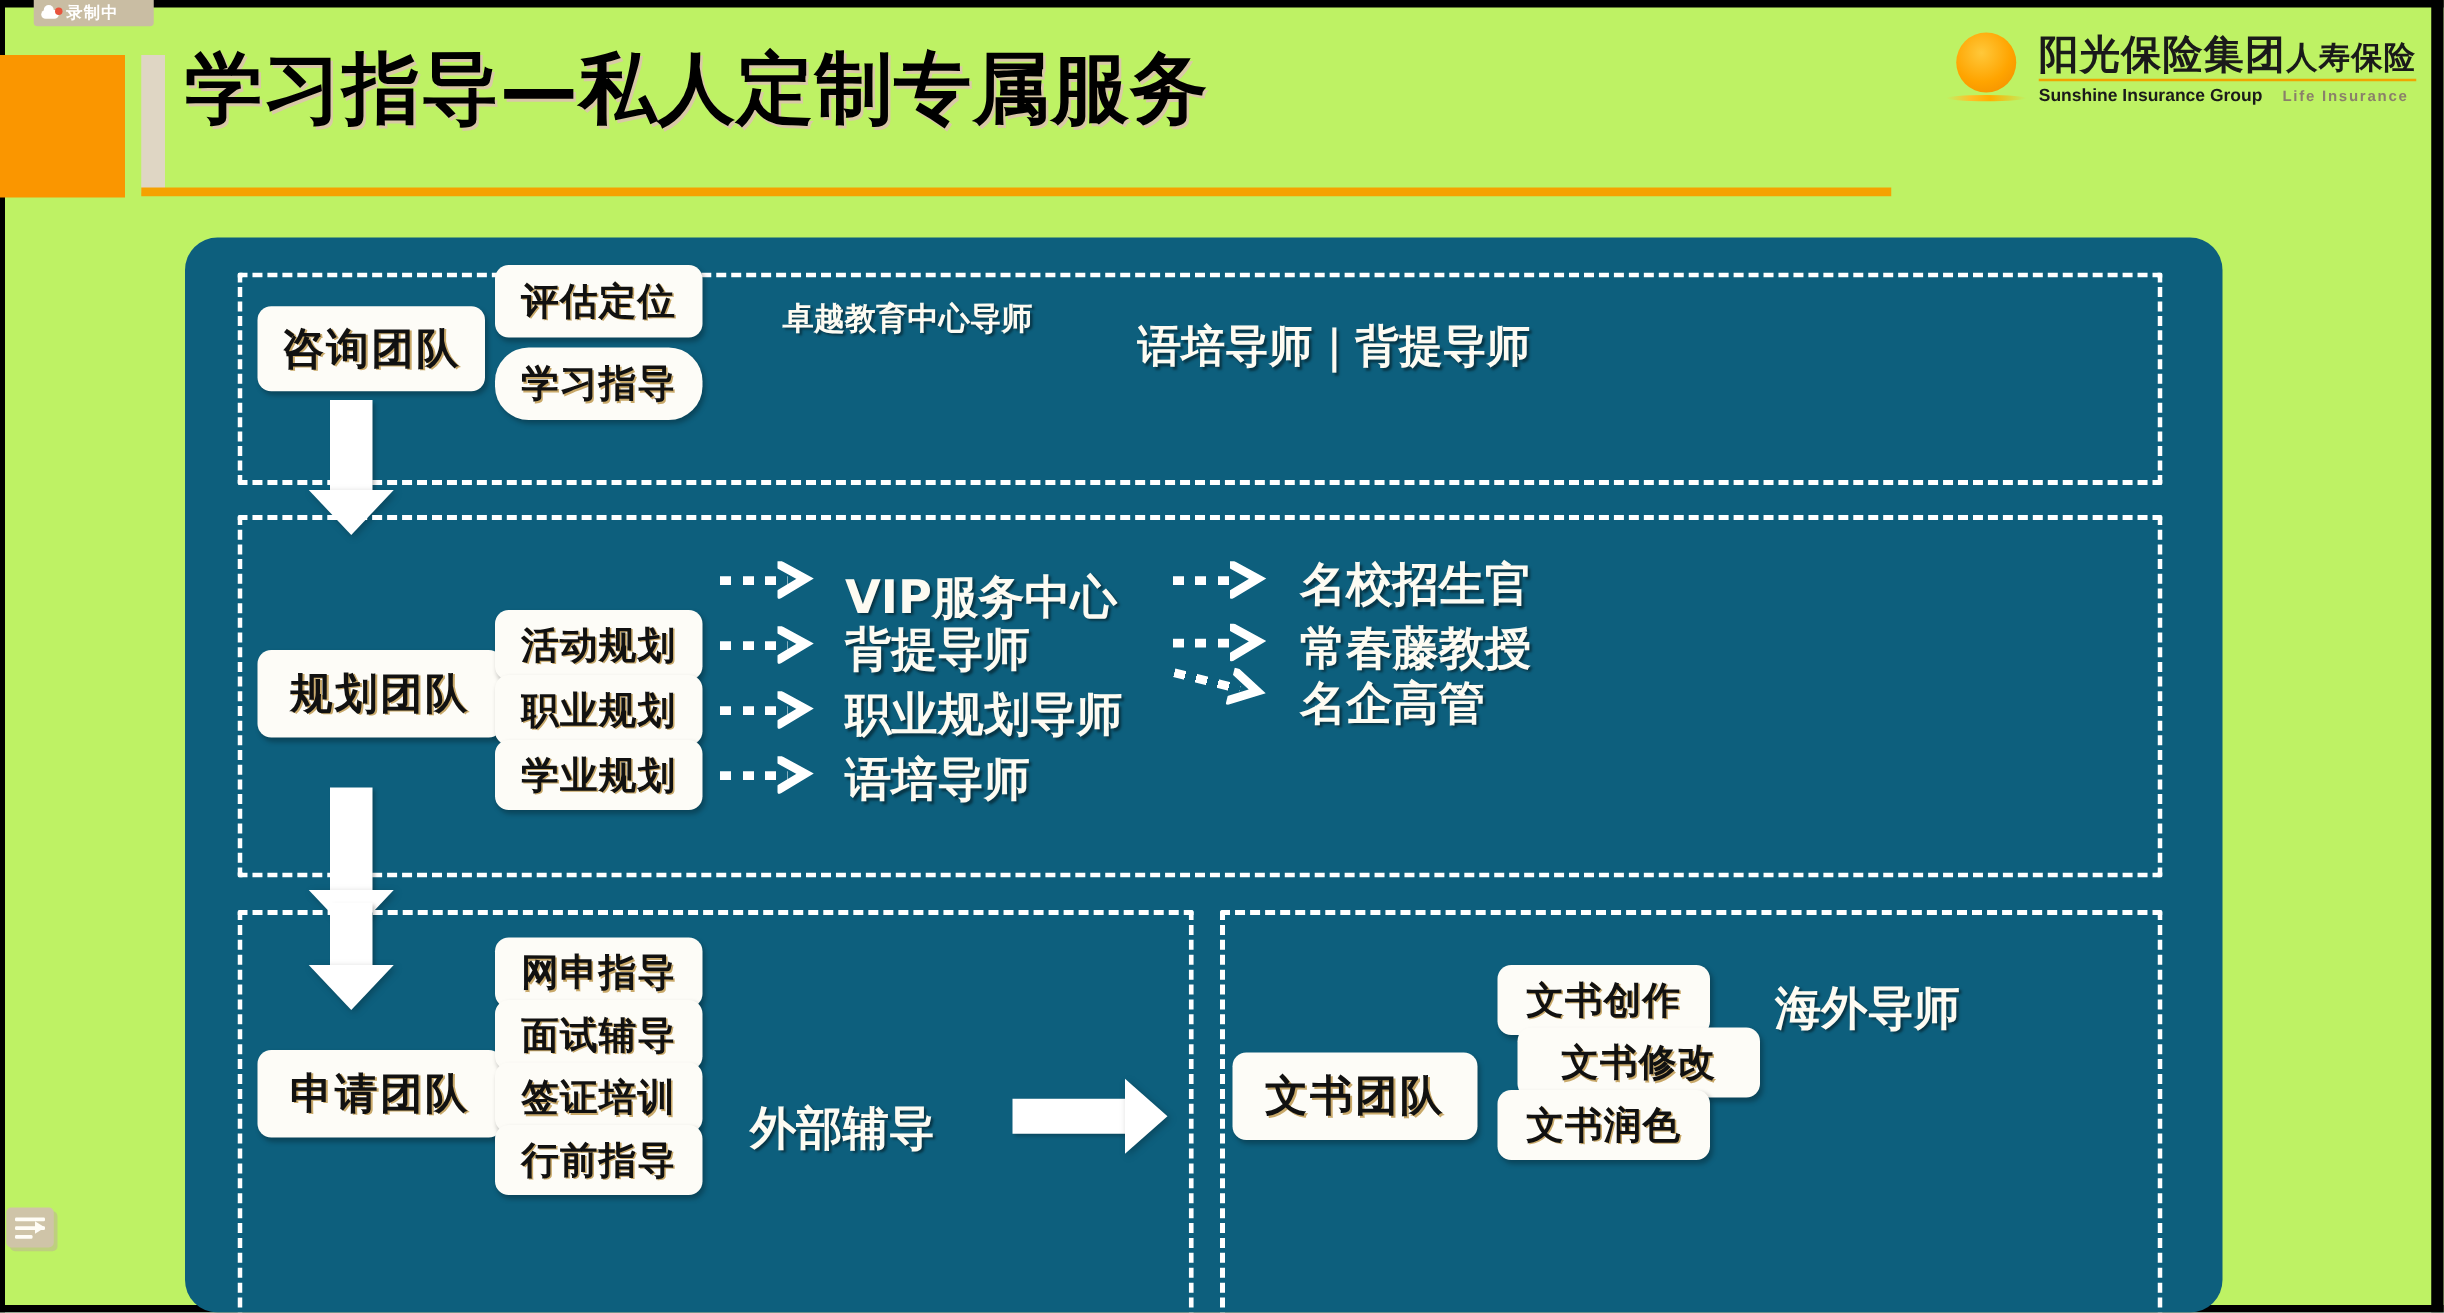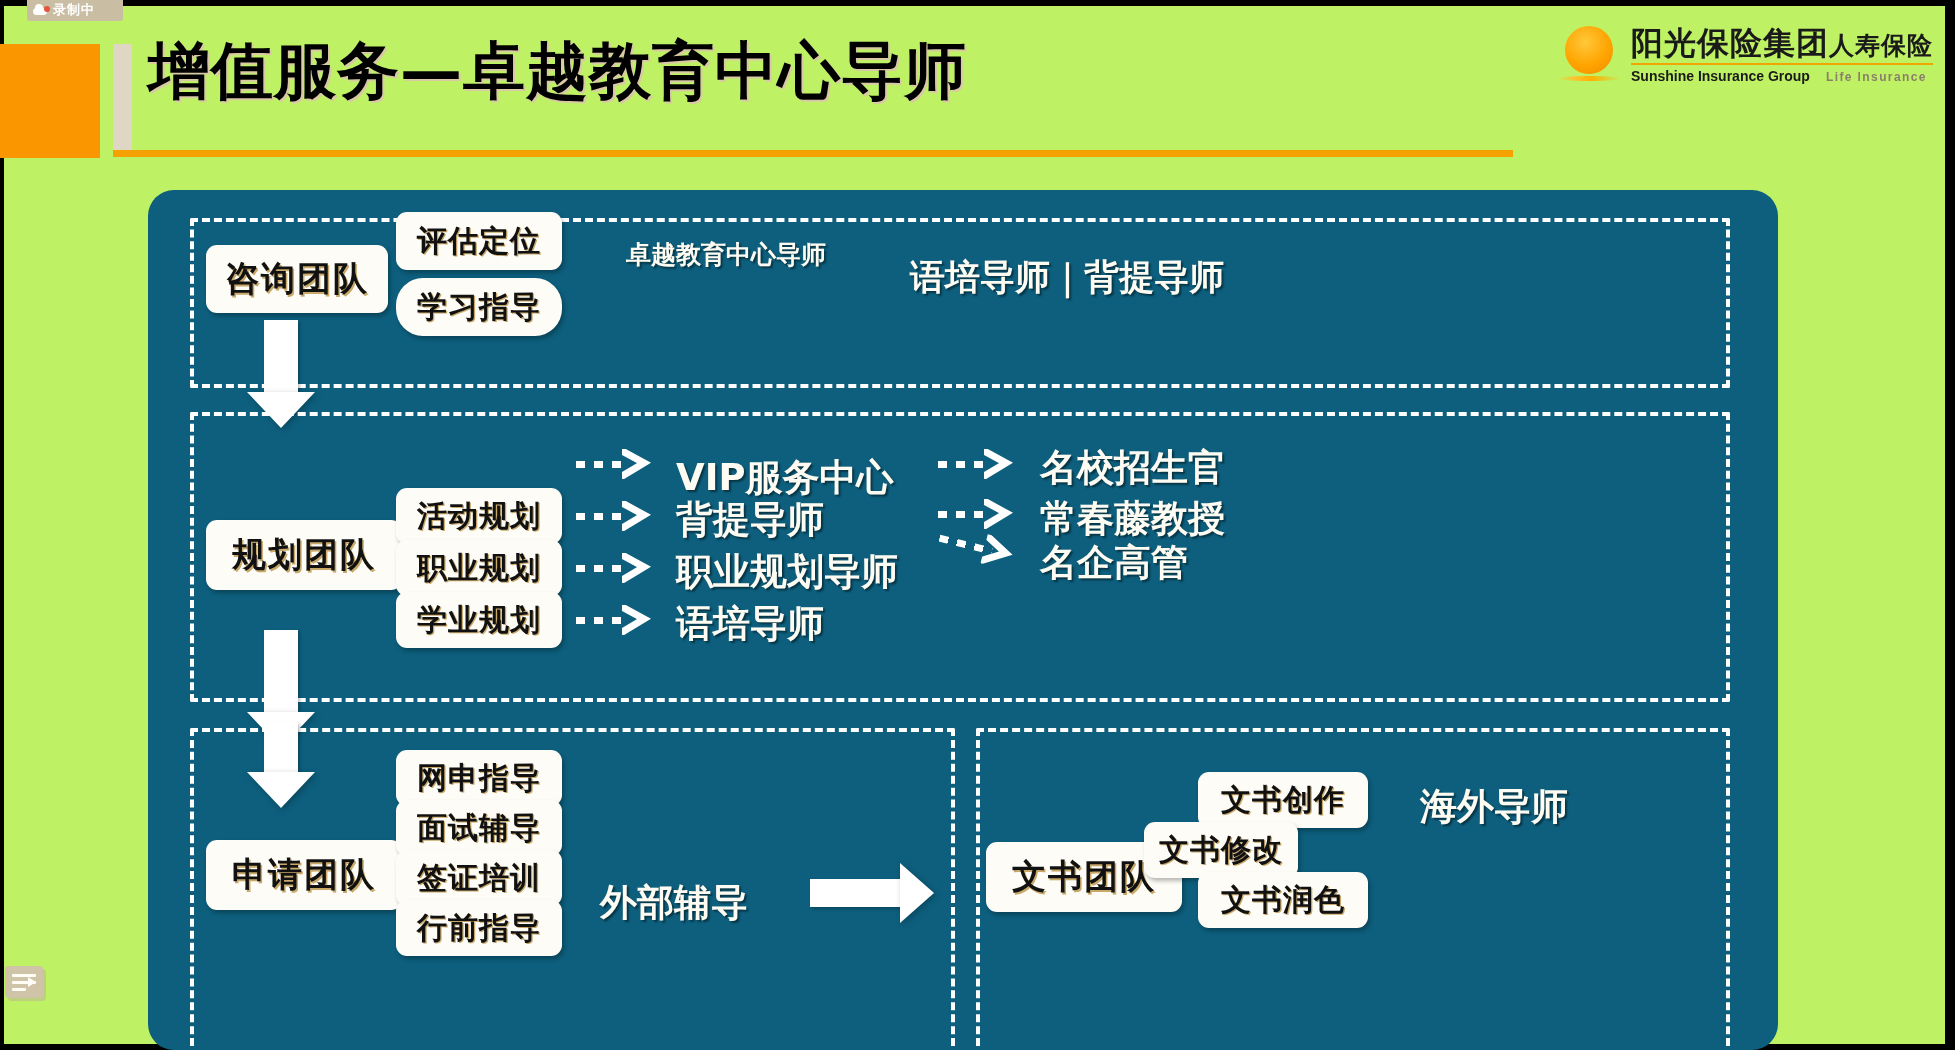--- a/index.html
+++ b/index.html
@@ -179,21 +179,21 @@
       <span class="c1"></span>
         <span class="c2"></span>
         <span class="dot"></span>
     </span>
     <span class="rec-text">录制中</span>
   </div>
 
   <div class="hdr-orange-block"></div>
   <div class="hdr-tan-bar"></div>
   <div class="hdr-underline"></div>
-  <div class="hdr-title">增值服务—卓越教育中心导师</div>
+  <div class="hdr-title">学习指导—私人定制专属服务</div>
 
   <div class="brand">
     <div class="brand-sun">
       <div class="disc"></div>
         <div class="ray"></div>
     </div>
     <div class="brand-col">
       <div class="brand-row">
         <span class="brand-cn">阳光保险集团</span>
         <span class="brand-cn small">人寿保险</span>
@@ -308,21 +308,21 @@
     <div class="blockarrow-right" style="left:662px; top:672px; width:126px; height:62px;">
       <div class="stem" style="width:92px; height:28px;"></div>
       <div class="head" style="left:90px;"></div>
     </div>
 
     <div class="sect sect4"></div>
 
     <div class="chip team" style="left:838px; top:652px; width:196px; height:70px;">文书团队</div>
 
     <div class="chip item" style="left:1050px; top:582px; width:170px; height:56px;">文书创作</div>
-    <div class="chip item" style="left:996px; top:632px; width:154px; height:56px;font-family:Liberation Mono, monospace;">文书修改</div>
+    <div class="chip item" style="left:1066px; top:632px; width:194px; height:56px;font-family:Liberation Mono, monospace;">文书修改</div>
     <div class="chip item" style="left:1050px; top:682px; width:170px; height:56px;">文书润色</div>
 
     <div class="wtxt" style="left:1272px; top:592px; font-size:37px;">海外导师</div>
 
   </div>
 
   <div class="pl-icon">
     <div class="ln"></div>
       <div class="ln"></div>
       <div class="ln s"></div>

